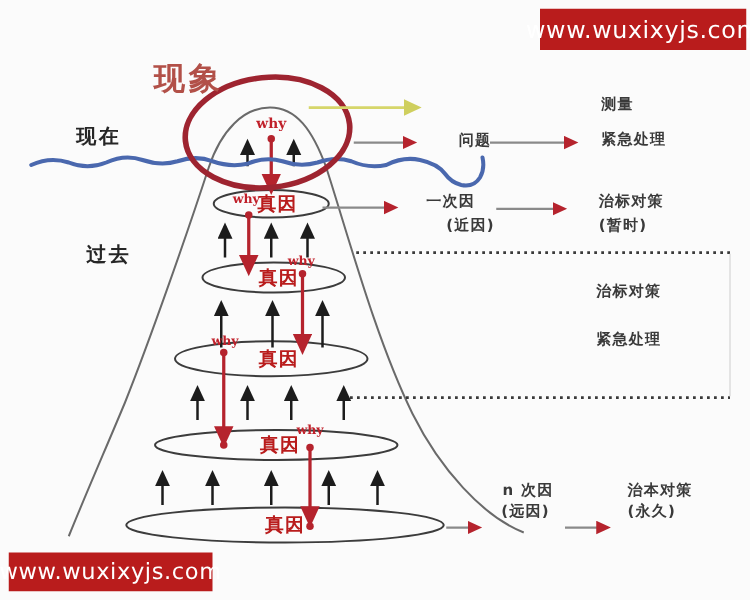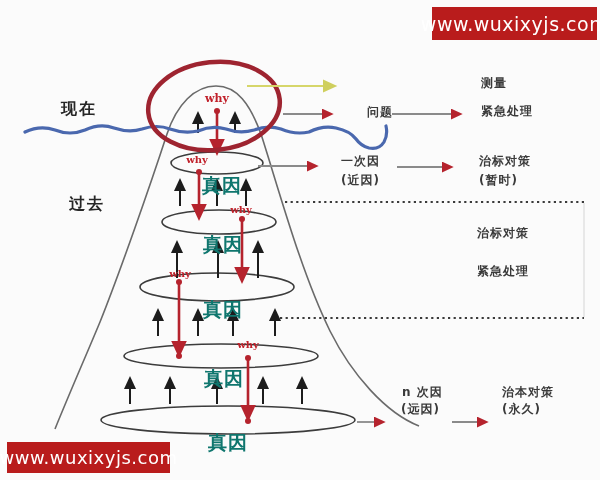--- a/index.html
+++ b/index.html
@@ -10,21 +10,21 @@
   }
   #stage{position:absolute;inset:0;width:600px;height:480px;}
   svg{position:absolute;left:0;top:0;}
   .lbl{position:absolute;line-height:1;white-space:nowrap;font-weight:700;color:#3a3a3a;}
   .cn15{font-size:12px;letter-spacing:1px;}
   .center{transform:translateX(-50%);}
   .phenomenon{font-size:25px;color:#b25048;letter-spacing:3px;}
   .side{font-size:16px;color:#262626;letter-spacing:2px;}
   .why{font-size:10px;color:#c0202a;font-family:"DejaVu Serif","Liberation Serif",serif;font-weight:700;}
   .whypeak{font-size:11px;}
-  .cause{font-size:19px;color:#0f766e;letter-spacing:1px;margin-top:20px;}
+  .cause{font-size:15px;color:#b91c1c;letter-spacing:1px;}
   .problem{color:#3a3a3a;padding-left:36px;}
   .bar{
     position:absolute;background:#b91c1c;color:#fff;
     display:flex;align-items:center;justify-content:center;
     font-weight:400;letter-spacing:.5px;
   }
   .bar-top{left:432px;top:7px;width:165px;height:33px;font-size:19px;}
   .bar-bottom{left:7px;top:442px;width:163px;height:31px;font-size:18px;}
 </style>
 </head>
@@ -104,20 +104,21 @@
     <g stroke="#8a8a8a" stroke-width="1.8" marker-end="url(#ar)">
       <line x1="283" y1="114" x2="331" y2="114"></line>
       <line x1="392" y1="114" x2="460" y2="114"></line>
       <line x1="258" y1="166" x2="316" y2="166"></line>
       <line x1="397" y1="167" x2="451" y2="167"></line>
       <line x1="357" y1="422" x2="383" y2="422"></line>
       <line x1="452" y1="422" x2="486" y2="422"></line>
     </g>
   </svg>
 
+  <div class="lbl phenomenon center" style="left:151px;top:50px;">现象</div>
   <div class="lbl side" style="left:61px;top:101px;">现在</div>
   <div class="lbl side" style="left:69px;top:196px;">过去</div>
 
   <div class="lbl why whypeak center" style="left:217px;top:93px;">why</div>
 
   <div class="lbl why center" style="left:197px;top:155px;">why</div>
   <div class="lbl cause center" style="left:222px;top:156px;">真因</div>
 
   <div class="lbl why center" style="left:241px;top:205px;">why</div>
   <div class="lbl cause center" style="left:223px;top:215px;">真因</div>
@@ -129,21 +130,21 @@
   <div class="lbl cause center" style="left:224px;top:349px;">真因</div>
 
   <div class="lbl cause center" style="left:228px;top:413px;">真因</div>
 
   <div class="lbl cn15 problem center" style="left:362px;top:106px;">问题</div>
 
   <div class="lbl cn15" style="left:481px;top:77px;">测量</div>
   <div class="lbl cn15" style="left:481px;top:105px;">紧急处理</div>
 
   <div class="lbl cn15" style="left:341px;top:155px;">一次因</div>
-  <div class="lbl cn15" style="left:341px;top:174px;">(近因)</div>
+  <div class="lbl cn15" style="left:357px;top:174px;">(近因)</div>
   <div class="lbl cn15" style="left:479px;top:155px;">治标对策</div>
   <div class="lbl cn15" style="left:479px;top:174px;">(暂时)</div>
 
   <div class="lbl cn15" style="left:477px;top:227px;">治标对策</div>
   <div class="lbl cn15" style="left:477px;top:265px;">紧急处理</div>
 
   <div class="lbl cn15" style="left:402px;top:386px;">n 次因</div>
   <div class="lbl cn15" style="left:401px;top:403px;">(远因)</div>
   <div class="lbl cn15" style="left:502px;top:386px;">治本对策</div>
   <div class="lbl cn15" style="left:502px;top:403px;">(永久)</div>

